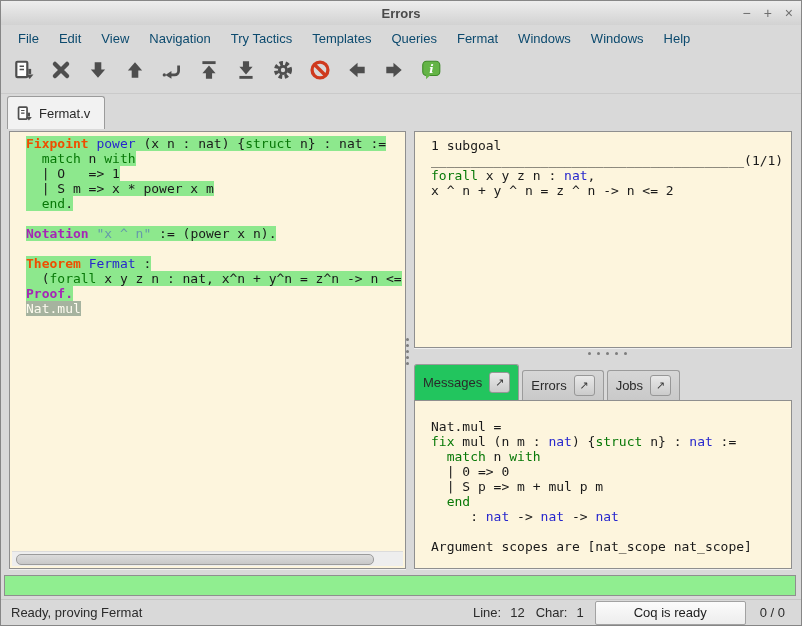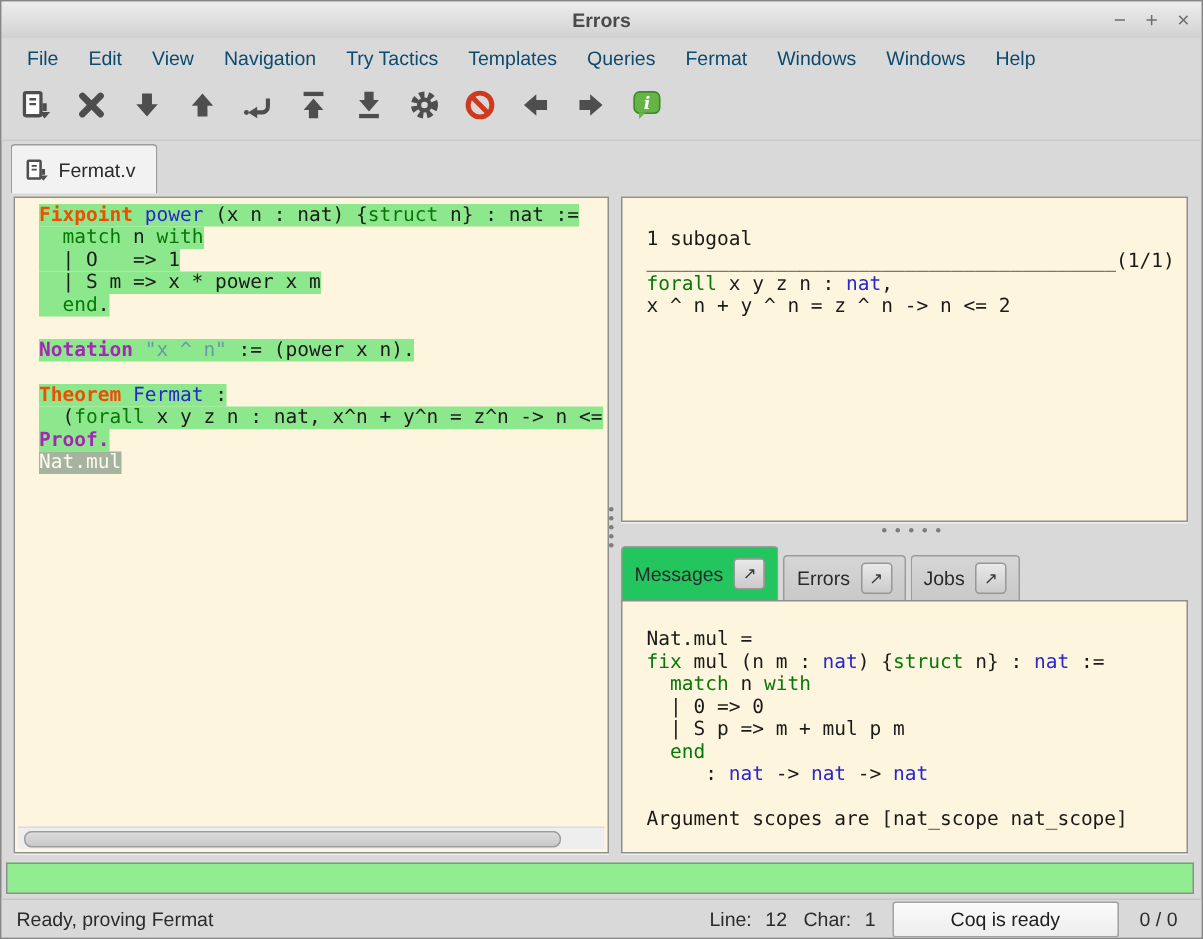--- a/index.html
+++ b/index.html
@@ -27,21 +27,21 @@
   .tab.active{background:#f2f2f2;height:33px;}
   .tab-icon svg{width:17px;height:17px;display:block;}
 
   
   .pane{position:absolute;background:#fdf5dd;border:1px solid #8f8f8f;box-shadow:0 1px 0 #efefef;overflow:hidden;box-sizing:border-box;}
   .editor-pane{left:8px;top:130px;width:397px;height:438px;}
   .goal-pane{left:413px;top:130px;width:378px;height:217px;}
   .msg-pane{left:413px;top:399px;width:378px;height:169px;}
 
   .code{font-family:"DejaVu Sans Mono",monospace;font-size:13px;line-height:15px;padding:4px 0 0 4px;white-space:pre;}
-  .goal-pane .code{padding-top:20px;}
+  .goal-pane .code{padding-top:6px;}
   .msg-pane .code{padding-top:18px;}
   .cline{height:15px;margin-left:12px;}
   .lbg{display:inline-block;height:15px;}
   .hl-done{background:#8de88d;}
   .hl-proc{background:#a6b39f;}
   .seg-p{color:#1a1a1a;}
   .seg-kw{color:#ef4d00;font-weight:bold;}
   .seg-name{color:#2727cd;}
   .seg-gkw{color:#077807;}
   .seg-pur{color:#a626b5;font-weight:bold;}

